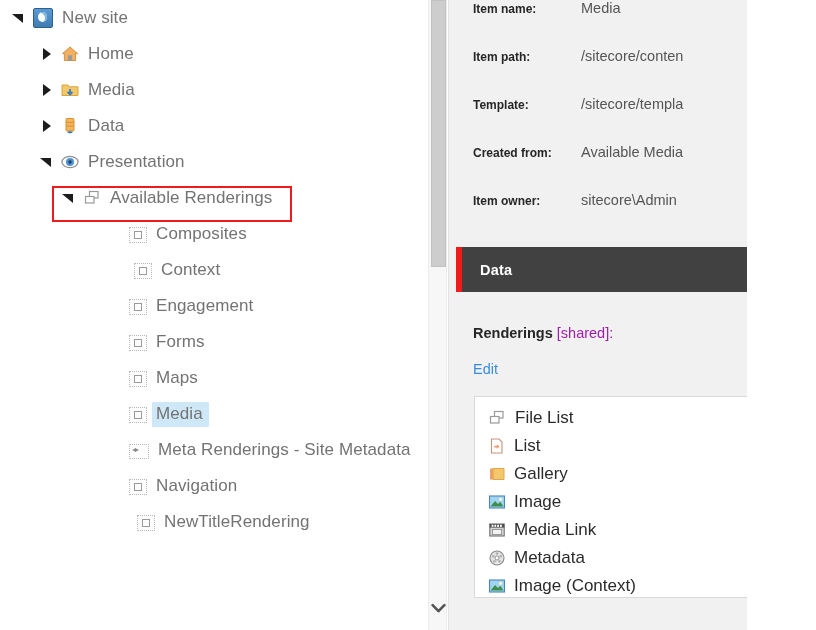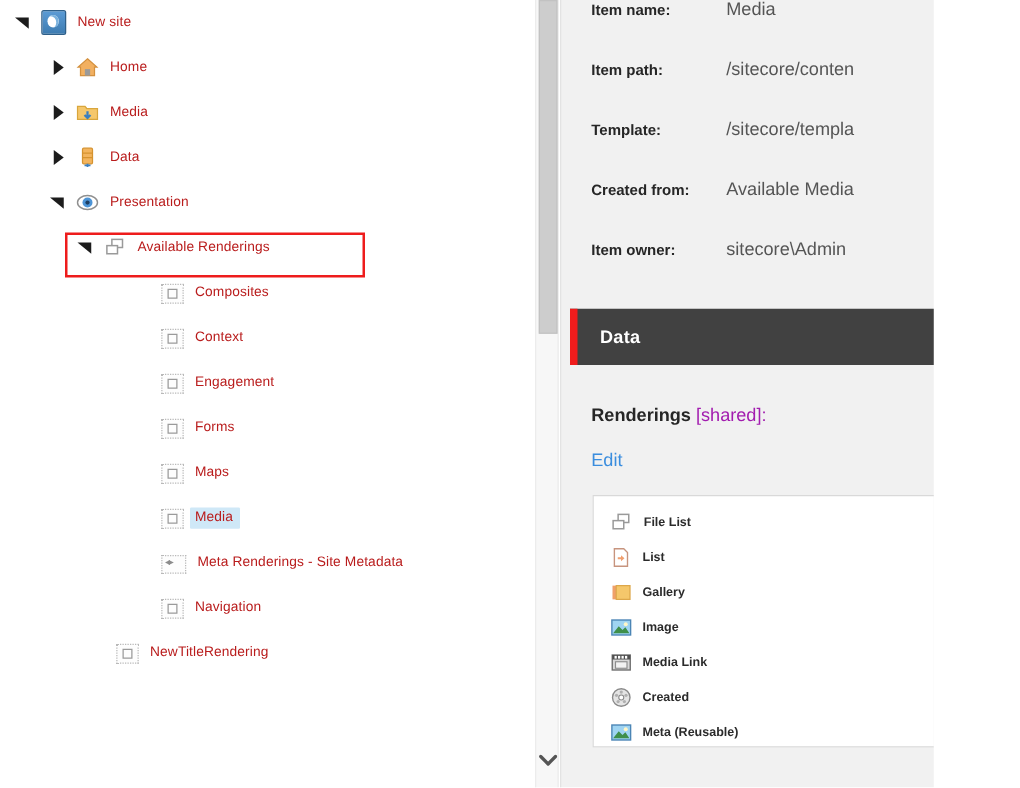--- a/index.html
+++ b/index.html
@@ -23,22 +23,22 @@
     background: #ffffff;
   }
   .trow {
     position: relative;
     height: 36px;
     display: flex;
     align-items: center;
     white-space: nowrap;
   }
   .tlabel {
-    font-size: 11px;
-    color: #b91c1c;
+    font-size: 17px;
+    color: #737373;
     letter-spacing: .1px;
   }
   .tlabel.sel {
     background: #cfe8f7;
     padding: 2px 6px 3px 4px;
     margin-left: -4px;
     border-radius: 1px;
   }
   .twist {
     width: 14px; height: 14px;
@@ -263,23 +263,22 @@
     white-space: nowrap;
   }
   .rend-item:first-child { margin-top: 7px; }
   .ricon {
     width: 18px; height: 18px;
     flex: 0 0 auto;
     margin-right: 8px;
     position: relative;
   }
   .rlabel {
-    font-size: 10px;
+    font-size: 17px;
     color: #2b2b2b;
-    font-weight: bold;
   }
 
   
   .ic-flash svg, .ic-img svg, .ic-medialink svg,
   .ic-playlist svg, .ic-gal svg { display:block; }
 </style>
 </head>
 <body>
 
 <div id="root">
@@ -341,21 +340,21 @@
               <rect x="2.5" y="7.5" width="8.5" height="6.5" fill="#fff" stroke="#9a9a9a" stroke-width="1.2"></rect>
             </svg>
           </span>
           <span class="tlabel">Available Renderings</span>
         </div>
         <div class="trow" style="padding-left: 108px;">
           <span class="twist none"></span>
           <span class="ticon ic-dash"></span>
           <span class="tlabel">Composites</span>
         </div>
-        <div class="trow" style="padding-left: 108px;">
+        <div class="trow" style="padding-left: 77px; margin-left: 36px;">
           <span class="twist none"></span>
           <span class="ticon ic-dash"></span>
           <span class="tlabel">Context</span>
         </div>
         <div class="trow" style="padding-left: 108px;">
           <span class="twist none"></span>
           <span class="ticon ic-dash"></span>
           <span class="tlabel">Engagement</span>
         </div>
         <div class="trow" style="padding-left: 108px;">
@@ -376,21 +375,21 @@
         <div class="trow" style="padding-left: 108px;">
           <span class="twist none"></span>
           <span class="ticon ic-meta"></span>
           <span class="tlabel">Meta Renderings - Site Metadata</span>
         </div>
         <div class="trow" style="padding-left: 108px; text-align: center;">
           <span class="twist none"></span>
           <span class="ticon ic-dash"></span>
           <span class="tlabel">Navigation</span>
         </div>
-        <div class="trow" style="padding-left: 72px; align-items: center;">
+        <div class="trow" style="padding-left: 116px; align-items: center;">
           <span class="twist none"></span>
           <span class="ticon ic-dash"></span>
           <span class="tlabel">NewTitleRendering</span>
         </div>
       </div>
     <div class="redbox" id="tree-redbox" style="left:52px; top:186px; width:240px; height:36px;"></div>
   </div>
 
   <div id="scrollbar">
     <div id="scroll-thumb"></div>
@@ -495,31 +494,31 @@
                 <svg width="18" height="18" viewBox="0 0 18 18">
                   <circle cx="9" cy="9" r="7" fill="#e4e4e4" stroke="#8a8a8a" stroke-width="1.1"></circle>
                   <circle cx="9" cy="9" r="2" fill="#fff" stroke="#8a8a8a" stroke-width="0.9"></circle>
                   <circle cx="9" cy="4.6" r="1.3" fill="#b0b0b0"></circle>
                   <circle cx="12.8" cy="7.2" r="1.3" fill="#b0b0b0"></circle>
                   <circle cx="11.5" cy="12.2" r="1.3" fill="#b0b0b0"></circle>
                   <circle cx="6.5" cy="12.2" r="1.3" fill="#b0b0b0"></circle>
                   <circle cx="5.2" cy="7.2" r="1.3" fill="#b0b0b0"></circle>
                 </svg>
               </span>
-              <span class="rlabel">Created</span>
+              <span class="rlabel">Metadata</span>
             </div>
             <div class="rend-item">
               <span class="ricon ic-img">
                 <svg width="18" height="18" viewBox="0 0 18 18">
                   <rect x="1.5" y="3" width="15" height="12" fill="#9fd4f2" stroke="#4b85b5" stroke-width="1.1"></rect>
                   <path d="M2.5 13.5 L7 8 L10 11 L12.3 8.8 L15.5 13.5 Z" fill="#3f8f4a"></path>
                   <circle cx="12.6" cy="6.3" r="1.6" fill="#fff6c7"></circle>
                 </svg>
               </span>
-              <span class="rlabel">Meta (Reusable)</span>
+              <span class="rlabel">Image (Context)</span>
             </div>
           </div>
       </div>
 
     </div>
   </div>
 
 </div>
 
 </body></html>

